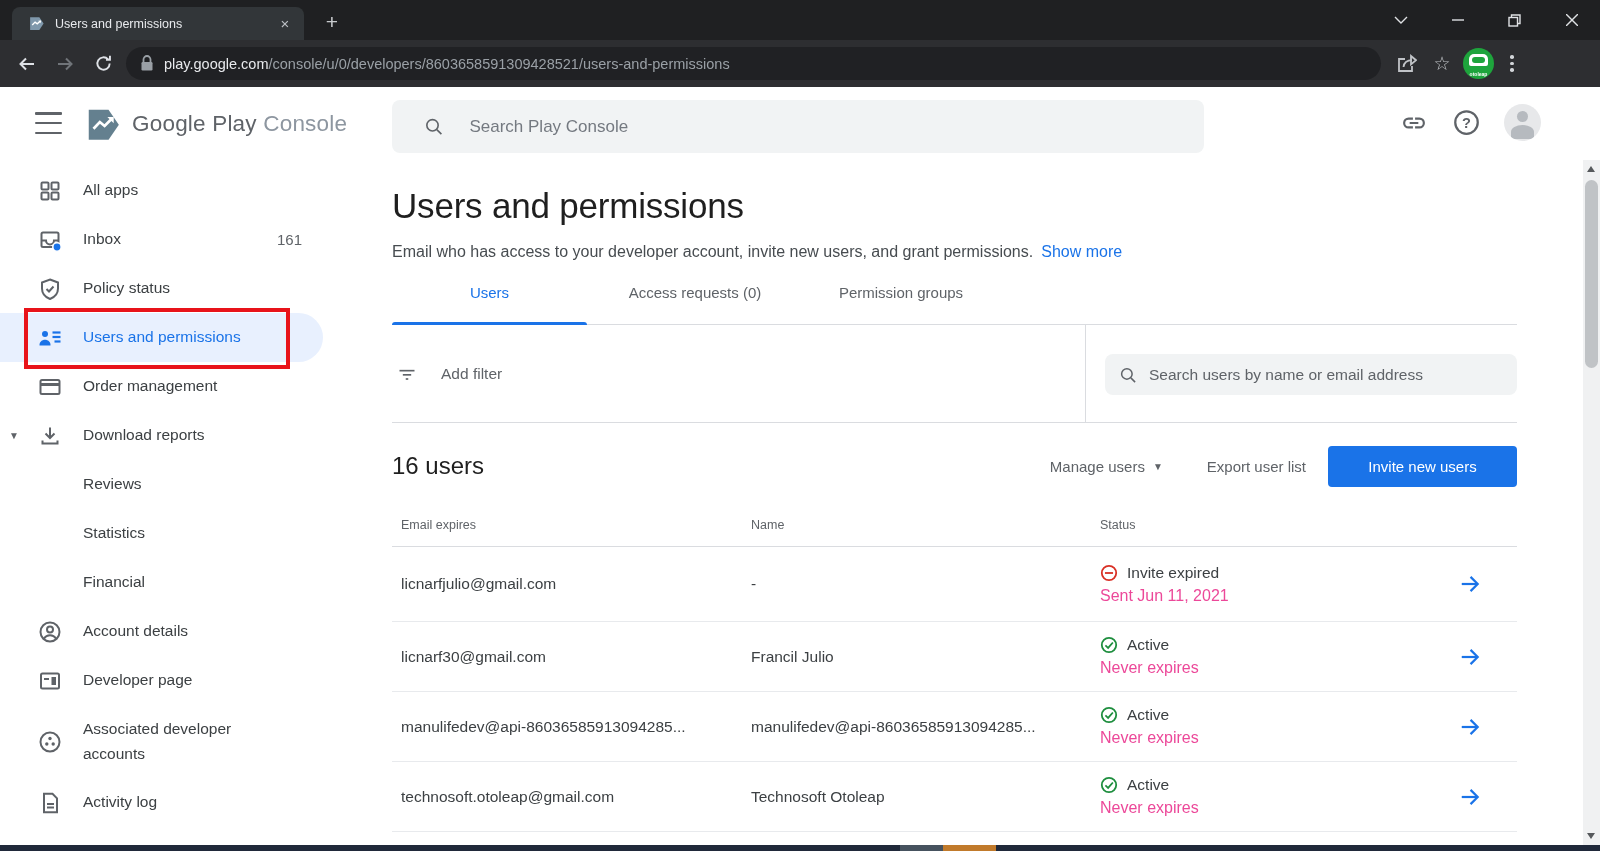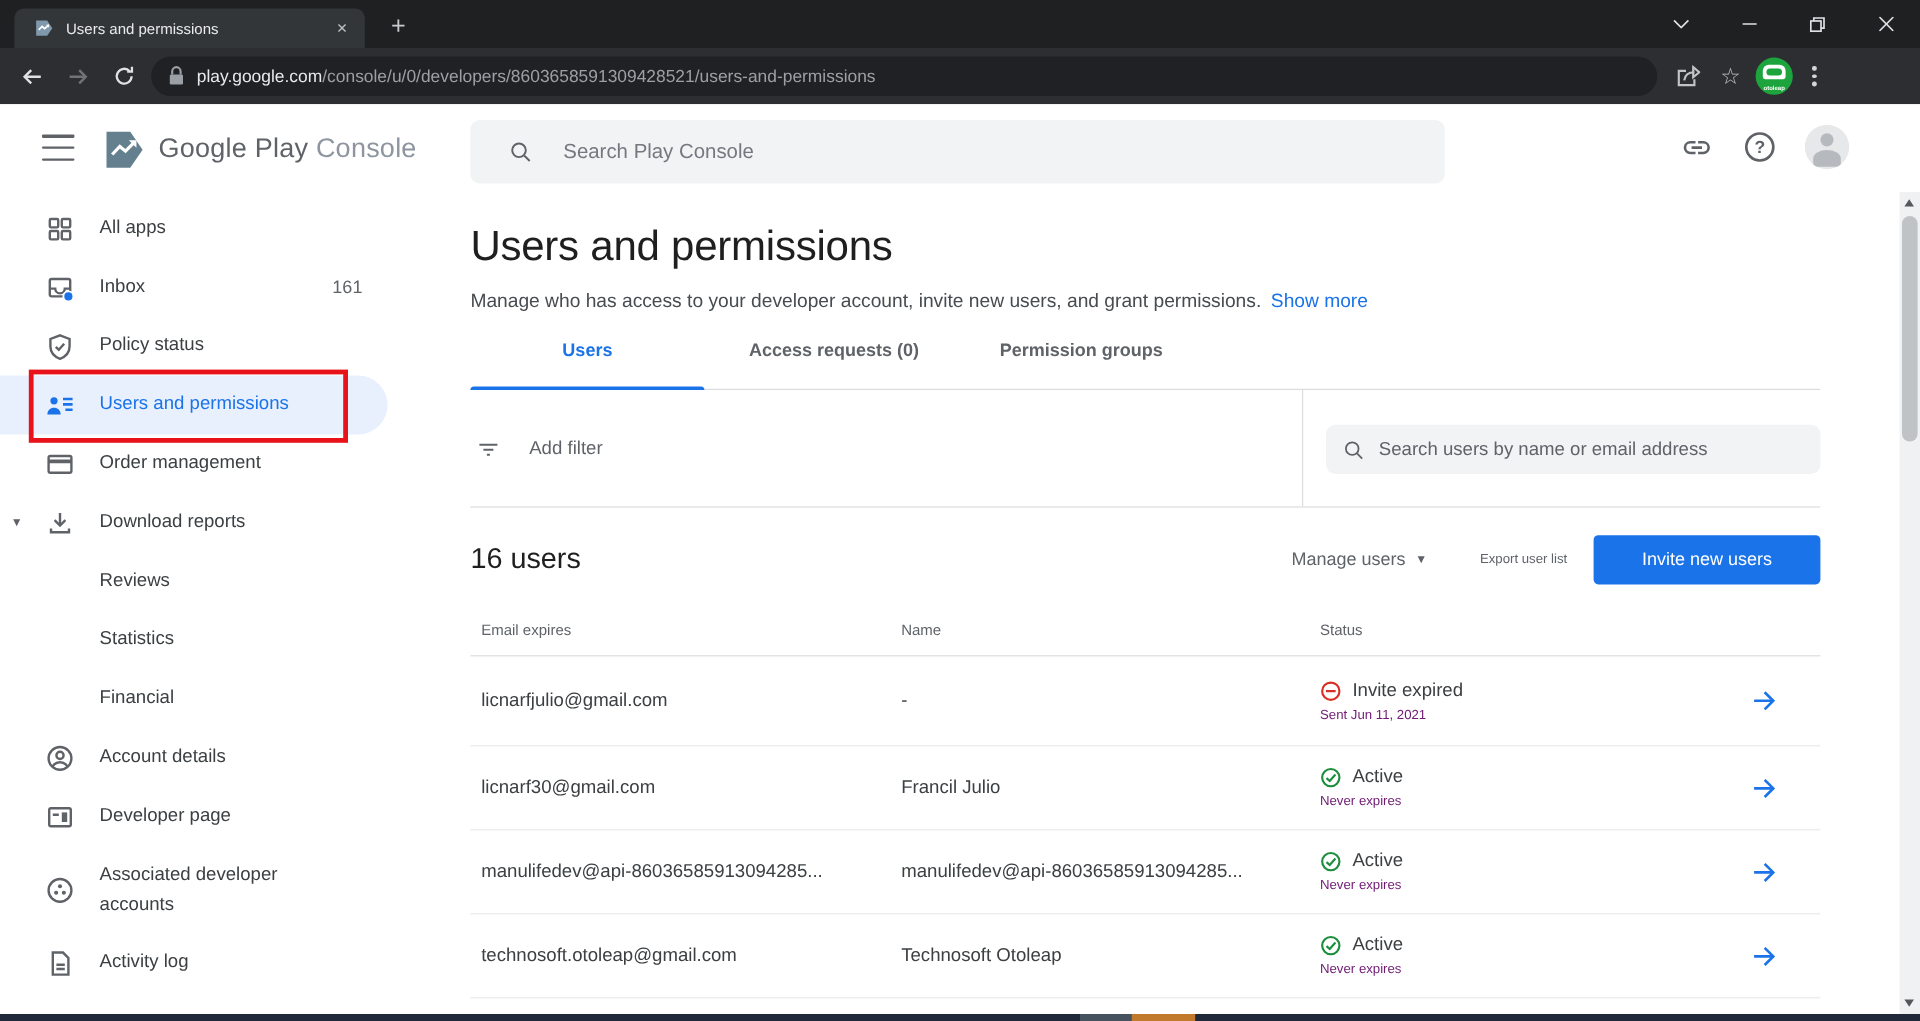--- a/index.html
+++ b/index.html
@@ -74,49 +74,49 @@
   .side-item.tall { height:73px; }
   .expander { position:absolute; left:9px; font-size:10px; color:#5f6368; }
   .annotation-box { position:absolute; left:24px; top:221px; width:266px; height:61px; border:4px solid #e8131a; z-index:5; pointer-events:none; }
 
   
   .main { position:absolute; left:392px; top:0; width:1125px; }
   .page-title { margin-top:99px; font-size:35px; font-weight:400; color:#1f1f1f; letter-spacing:-.2px; }
   .page-subtitle { margin-top:17px; font-size:16px; color:#474c50; }
   .show-more { color:#1a73e8; margin-left:8px; cursor:pointer; }
   .tabs { margin-top:23px; height:41px; border-bottom:1px solid #dadce0; display:flex; position:relative; }
-  .tab-item { font-size:15px; font-weight:700; color:#5f6368; display:flex; align-items:flex-start; justify-content:center; cursor:pointer;text-align:right; }
+  .tab-item { font-size:15px; font-weight:400; color:#5f6368; display:flex; align-items:flex-start; justify-content:center; cursor:pointer;text-align:right; }
   .tab-item.first { width:195px; }
   .tab-item.mid { width:216px; }
   .tab-item.last { width:196px; }
   .tab-item.active-tab { color:#1a73e8; position:relative; }
   .tab-item.active-tab:after { content:""; position:absolute; left:0; right:0; bottom:-1px; height:3px; background:#1a73e8; border-radius:3px 3px 0 0; }
   .filter-row { height:98px; border-bottom:1px solid #dadce0; position:relative; display:flex; align-items:center; }
   .add-filter { display:flex; align-items:center; gap:24px; color:#5f6368; font-size:15.5px; margin-left:5px; cursor:pointer; }
   .v-divider { position:absolute; left:693px; top:0; bottom:0; width:1px; background:#dadce0; }
   .user-search { position:absolute; left:713px; top:29px; width:412px; height:41px; background:#f1f3f4; border-radius:8px;
                  display:flex; align-items:center; padding:0 14px; }
   .user-search svg { margin-right:12px; flex:0 0 auto; }
   .user-search input { border:none; outline:none; background:transparent; font-size:15.5px; color:#202124; width:100%;
                        font-family:"Liberation Sans", sans-serif; }
   .user-search input::placeholder { color:#5f6368; }
   .users-header { margin-top:22px; height:42px; display:flex; align-items:center; }
   .users-count { font-size:24px; color:#1f1f1f; font-weight:400; flex:1; }
   .manage-users { font-size:15px; color:#5f6368; display:flex; align-items:center; gap:8px; margin-right:44px; cursor:pointer; }
   .caret { font-size:10px; color:#5f6368; }
-  .export-btn { font-size:11px; color:#5f6368; margin-right:22px; cursor:pointer; }
+  .export-btn { font-size:15px; color:#5f6368; margin-right:22px; cursor:pointer; }
   .invite-btn { width:189px; height:41px; background:#1a73e8; color:#fff; font-size:15px; font-weight:500;
                 border:none; border-radius:4px; cursor:pointer; font-family:Liberation Sans, sans-serif; }
   .grid-row { display:grid; grid-template-columns:350px 349px 1fr 58px; padding-left:9px; align-items:center; }
   .table-head { height:44px; border-bottom:1px solid #dadce0; font-size:12.5px; color:#5f6368; margin-top:16px; }
   .u-row { height:70px; border-bottom:1px solid #e8eaed; }
   .u-row.tall-row { height:75px; }
   .cell-email, .cell-name { font-size:15.5px; color:#3c4043; white-space:nowrap; overflow:hidden; }
   .status-line1 { display:flex; align-items:center; gap:9px; font-size:15.5px; color:#3c4043; }
-  .status-line2 { font-size:11px; color:#701a75; margin-top:5px; }
+  .status-line2 { font-size:16px; color:#ec4899; margin-top:5px; }
   .row-arrow { width:22px; height:22px; cursor:pointer; }
 
   
   .scrollbar { position:absolute; right:0; top:73px; bottom:0; width:17px; background:#f0f1f2; }
   .sb-arrow-up { position:absolute; top:6px; left:4px; width:0; height:0; border-left:4.5px solid transparent; border-right:4.5px solid transparent; border-bottom:6px solid #56595c; }
   .sb-thumb { position:absolute; top:20px; left:2px; width:13px; height:188px; background:#c0c3c6; border-radius:7px; }
   .sb-arrow-down { position:absolute; bottom:6px; left:4px; width:0; height:0; border-left:4.5px solid transparent; border-right:4.5px solid transparent; border-top:6px solid #56595c; }
 
   
   .taskbar { position:absolute; left:0; bottom:0; width:100%; height:6px; background:#20293a; }
@@ -357,21 +357,21 @@
           <path d="M6 2.8h8.5L19 7.3v13.9H6z" fill="none" stroke="#5f6368" stroke-width="2"></path>
           <line x1="9" y1="13" x2="16" y2="13" stroke="#5f6368" stroke-width="2"></line>
           <line x1="9" y1="16.5" x2="16" y2="16.5" stroke="#5f6368" stroke-width="2"></line>
         </svg>
         <span class="s-label">Activity log</span>
       </div>
     </nav>
 
     <main class="main">
       <h1 class="page-title">Users and permissions</h1>
-      <p class="page-subtitle"><span>Manage who has access to your developer account, invite new users, and grant permissions.</span><span class="show-more">Show more</span></p>
+      <p class="page-subtitle"><span>Email who has access to your developer account, invite new users, and grant permissions.</span><span class="show-more">Show more</span></p>
 
       <div class="tabs">
         <div class="tab-item first active-tab">Users</div>
         <div class="tab-item mid">Access requests (0)</div>
         <div class="tab-item last">Permission groups</div>
       </div>
 
       <div class="filter-row">
         <div class="add-filter">
           <svg width="20" height="20" viewBox="0 0 24 24">

